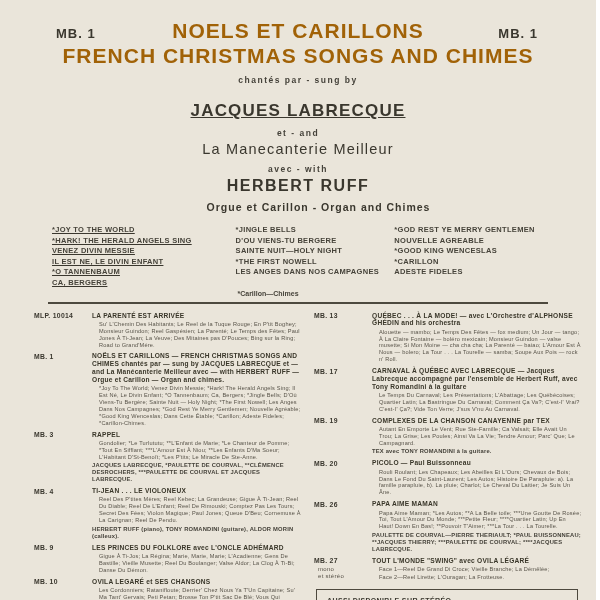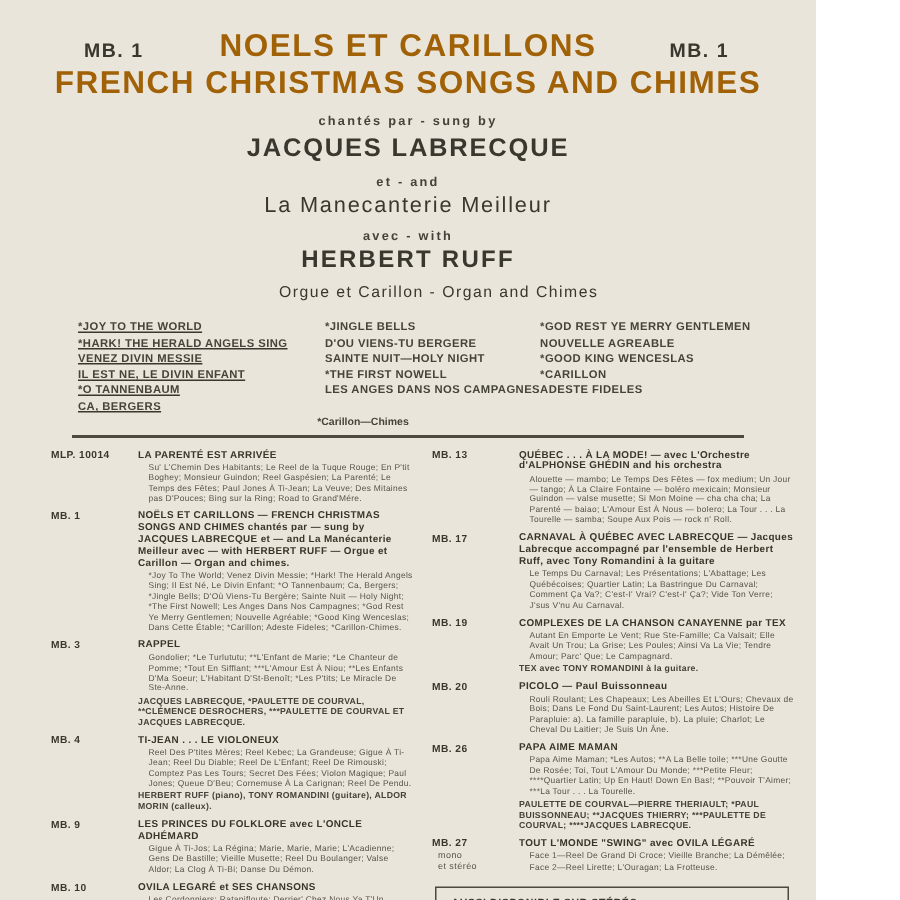--- a/index.html
+++ b/index.html
@@ -4,21 +4,21 @@
 <style>
   :root {
     --background: #eae5da;
     --ink: #3a372e;
     --body-ink: #575248;
   }
   * { margin: 0; padding: 0; box-sizing: border-box; }
   html, body { width: 600px; }
   body { font-family: "Liberation Sans", sans-serif; }
   .page {
-    width: 544px; height: 600px;
+    width: 596px; height: 600px;
     background: var(--background);
     color: var(--ink);
     position: relative;
     overflow: hidden;
   }
   
   .header { padding-top: 18px; text-align: center; position: relative; }
   .corner-label {
     position: absolute; top: 26px;
     font-size: 13px; font-weight: bold; letter-spacing: 1px;
@@ -26,24 +26,24 @@
   .corner-label.left  { left: 56px; }
   .corner-label.right { right: 58px; }
   .title-line {
     font-size: 21px; font-weight: bold; letter-spacing: 1px;
     line-height: 25px; color: #a16207;
   }
   .credit-small {
     font-size: 8.5px; font-weight: bold; letter-spacing: 1.5px;
     margin-top: 7px; color: #45423a;
   }
-  .artist-name   { font-size: 17px;   font-weight: bold; letter-spacing: 1.2px; margin-top: 4px; }
+  .artist-name   { font-size: 17px;   font-weight: bold; letter-spacing: 1.2px; margin-top: 16px; text-decoration: underline; }
   .choir-name    { font-size: 14.5px; font-weight: normal; letter-spacing: 1.2px; margin-top: 3px; }
   .organist-name { font-size: 16px; font-weight: bold; letter-spacing: 1.5px; margin-top: 3px; }
-  .instrument    { font-size: 10.5px; font-weight: normal; letter-spacing: 1px;   margin-top: 6px; margin-left: 41px; }
+  .instrument    { font-size: 10.5px; font-weight: bold; letter-spacing: 1px;   margin-top: 6px; margin-left: 41px; }
   
   .songs { display: flex; padding: 12px 30px 0 52px; }
   .song-col { text-align: left; }
   .song-col.c1 { width: 185px; text-decoration: underline; }
   .song-col.c2 { width: 160px; }
   .song-col.c3 { width: 173px; }
   .song {
     font-size: 7.5px; font-weight: bold; letter-spacing: 0.3px;
     line-height: 10.6px; white-space: nowrap; color: #46433a;
   }

